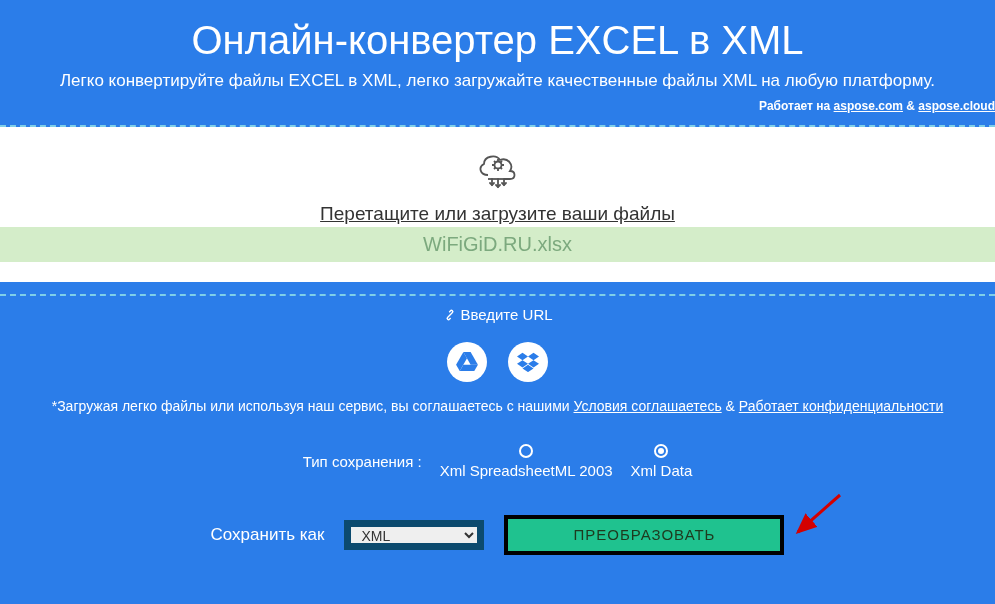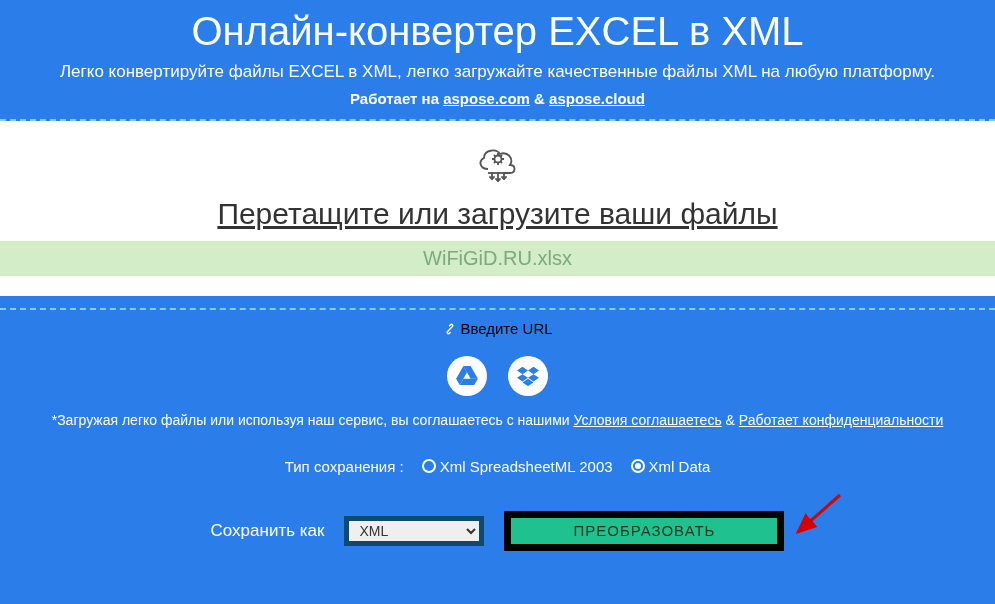--- a/index.html
+++ b/index.html
@@ -8,31 +8,31 @@
       height: 604px;
       background: #2b7de9;
       font-family: "Segoe UI", Arial, sans-serif;
       color: #fff;
       overflow: hidden;
     }
     .page-title {
       text-align: center;
       font-size: 40px;
       font-weight: 400;
-      padding-top: 9px;
+      padding-top: 18px;
     }
     .subtitle {
       text-align: center;
       font-size: 17px;
       font-weight: 400;
       margin-top: 8px;
     }
     .powered {
-      text-align: center;
-      font-size: 15px;
+      text-align: right;
+      font-size: 12px;
       font-weight: 600;
       margin-top: 8px;
     }
     .powered a, .subtitle-link, .legal a {
       color: #fff;
       text-decoration: underline;
     }
     .dash-sep {
       width: 100%;
       height: 0;
@@ -44,25 +44,25 @@
       background: #fff;
       text-align: center;
       padding: 22px 0 0 0;
     }
     .cloud-icon {
       display: inline-block;
       color: #666;
     }
     .drop-text {
       color: #333;
-      font-size: 30px;
+      font-size: 19px;
       font-weight: 400;
       text-decoration: underline;
       margin-top: 10px;
-      padding-bottom: 10px;
+      padding-bottom: 2px;
     }
     .file-row {
       background: #d4edc9;
       color: #7ca97e;
       font-size: 20px;
       font-weight: 400;
       padding: 6px 12px;
       text-align: center;
     }
     .white-strip {
@@ -71,21 +71,21 @@
     }
     .url-row {
       text-align: center;
       margin-top: 10px;
       font-size: 15px;
     }
     .icon-link {
       display: inline-flex;
       align-items: center;
       gap: 2px;
-      color: #000000;
+      color: #ffffff;
     }
     .circle-btns {
       text-align: center;
       margin-top: 16px;
     }
     .circle {
       display: inline-flex;
       align-items: center;
       justify-content: center;
       width: 40px;
@@ -105,20 +105,21 @@
       margin-top: 30px;
       display: flex;
       align-items: center;
       justify-content: center;
       gap: 18px;
     }
     .radio-group {
       display: inline-flex;
       align-items: center;
       gap: 4px;
+      flex-direction: column;
     }
     .radio-outer {
       width: 14px;
       height: 14px;
       border: 2px solid #fff;
       border-radius: 50%;
       display: inline-flex;
       align-items: center;
       justify-content: center;
     }
@@ -134,29 +135,29 @@
       justify-content: center;
       gap: 20px;
       margin-top: 36px;
     }
     .save-label { font-size: 17px; }
     .format-select {
       width: 140px;
       height: 30px;
       font-size: 14px;
       padding: 0 6px;
-      border: 5px solid #0c4a6e;
+      border: 7px solid #0c4a6e;
       background: #efefef;
       color: #333;
     }
     .convert-btn {
       width: 280px;
       height: 40px;
       background: #1fc28f;
-      border: 7px solid #000000;
+      border: 4px solid #000000;
       color: #1e3a1e;
       font-size: 15px;
       font-weight: 500;
       letter-spacing: 1px;
       cursor: pointer;
       display: inline-flex;
       align-items: center;
       justify-content: center;
     }
     .arrow {

